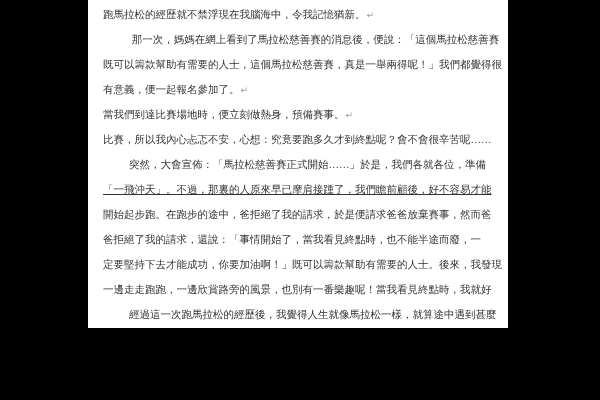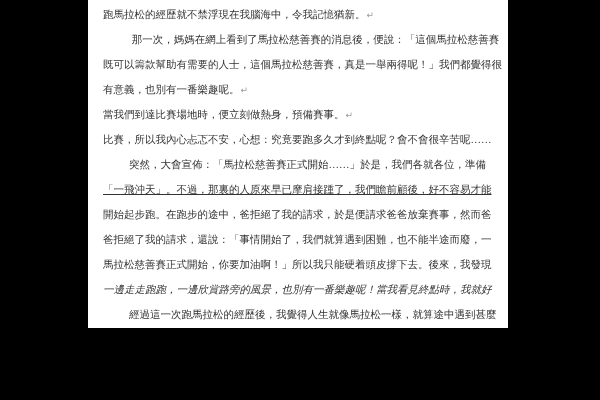--- a/index.html
+++ b/index.html
@@ -59,26 +59,26 @@
 </style>
 </head>
 <body style="background: rgb(0, 0, 0);">
 
 <div class="stage">
   <div class="page" style="background: rgb(255, 255, 255);">
     <div class="textblock">
         <div class="line" style="color: rgb(51, 51, 51);"><span>跑馬拉松的經歷就不禁浮現在我腦海中，令我記憶猶新。</span><span class="pmark" style="color: rgb(153, 153, 153);">↵</span></div>
         <div class="line indent" style="color: rgb(51, 51, 51); text-align: center;"><span>那一次，媽媽在網上看到了馬拉松慈善賽的消息後，便說：「這個馬拉松慈善賽</span></div>
         <div class="line" style="color: rgb(51, 51, 51);"><span>既可以籌款幫助有需要的人士，這個馬拉松慈善賽，真是一舉兩得呢！」我們都覺得很</span></div>
-        <div class="line" style="color: rgb(51, 51, 51);"><span>有意義，也別有一番樂趣呢。</span><span class="pmark" style="color: rgb(153, 153, 153);">↵</span></div>
+        <div class="line" style="color: rgb(51, 51, 51);"><span>有意義，便一起報名參加了。</span><span class="pmark" style="color: rgb(153, 153, 153);">↵</span></div>
         <div class="line" style="color: rgb(51, 51, 51);"><span>當我們到達比賽場地時，便立刻做熱身，預備賽事。</span><span class="pmark" style="color: rgb(153, 153, 153);">↵</span></div>
         <div class="line" style="color: rgb(51, 51, 51);"><span>比賽，所以我內心忐忑不安，心想：究竟要跑多久才到終點呢？會不會很辛苦呢……</span></div>
         <div class="line indent" style="color: rgb(51, 51, 51);"><span>突然，大會宣佈：「馬拉松慈善賽正式開始……」於是，我們各就各位，準備</span></div>
         <div class="line" style="color: rgb(51, 51, 51); text-decoration: underline;"><span>「一飛沖天」。不過，那裏的人原來早已摩肩接踵了，我們瞻前顧後，好不容易才能</span></div>
         <div class="line" style="color: rgb(51, 51, 51);"><span>開始起步跑。在跑步的途中，爸拒絕了我的請求，於是便請求爸爸放棄賽事，然而爸</span></div>
-        <div class="line" style="color: rgb(51, 51, 51);"><span>爸拒絕了我的請求，還說：「事情開始了，我們就算遇到困難，也不能半途而廢，一</span></div>
-        <div class="line" style="color: rgb(51, 51, 51);"><span>馬拉松慈善賽正式開始，你要加油啊！」所以我只能硬着頭皮撐下去。後來，我發現</span></div>
-        <div class="line" style="color: rgb(51, 51, 51); font-style: italic;"><span>一邊走走跑跑，一邊欣賞路旁的風景，也別有一番樂趣呢！當我看見終點時，我就好</span></div>
+        <div class="line" style="color: rgb(51, 51, 51);"><span>爸拒絕了我的請求，還說：「事情開始了，當我看見終點時，也不能半途而廢，一</span></div>
+        <div class="line" style="color: rgb(51, 51, 51);"><span>定要堅持下去才能成功，你要加油啊！」既可以籌款幫助有需要的人士。後來，我發現</span></div>
+        <div class="line" style="color: rgb(51, 51, 51);"><span>一邊走走跑跑，一邊欣賞路旁的風景，也別有一番樂趣呢！當我看見終點時，我就好</span></div>
         <div class="line indent" style="color: rgb(51, 51, 51);"><span>經過這一次跑馬拉松的經歷後，我覺得人生就像馬拉松一樣，就算途中遇到甚麼</span></div>
         <div class="line clipped" style="color: rgb(51, 51, 51);"><span>困難，也要堅持下去，不能半途而廢，這樣才能衝向成功的終點。</span></div>
       </div>
   </div>
 </div>
 
 </body></html>

